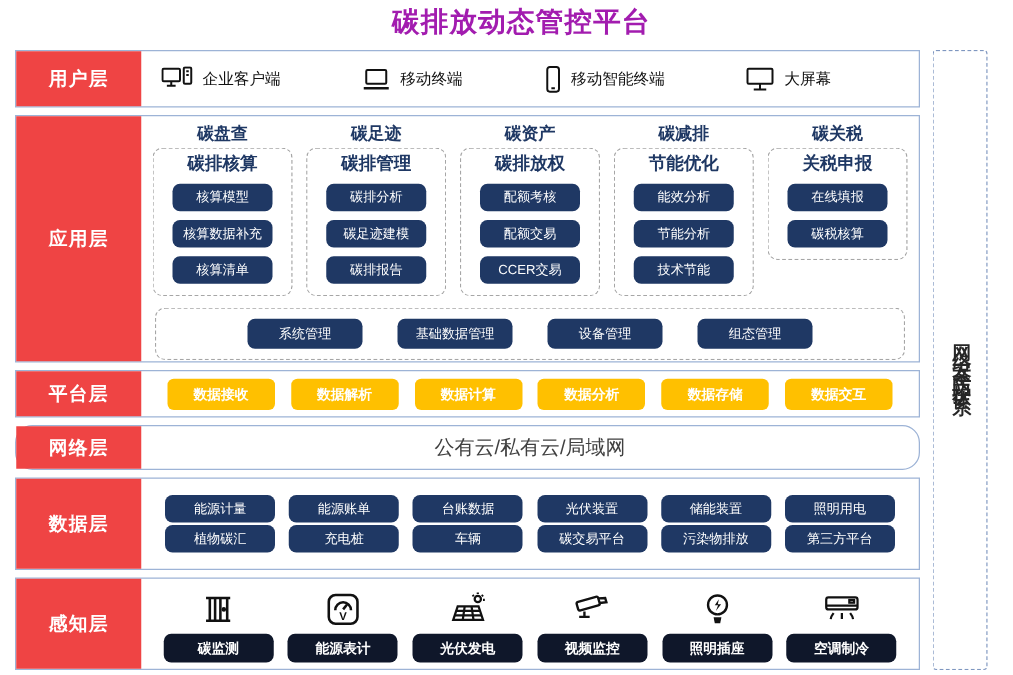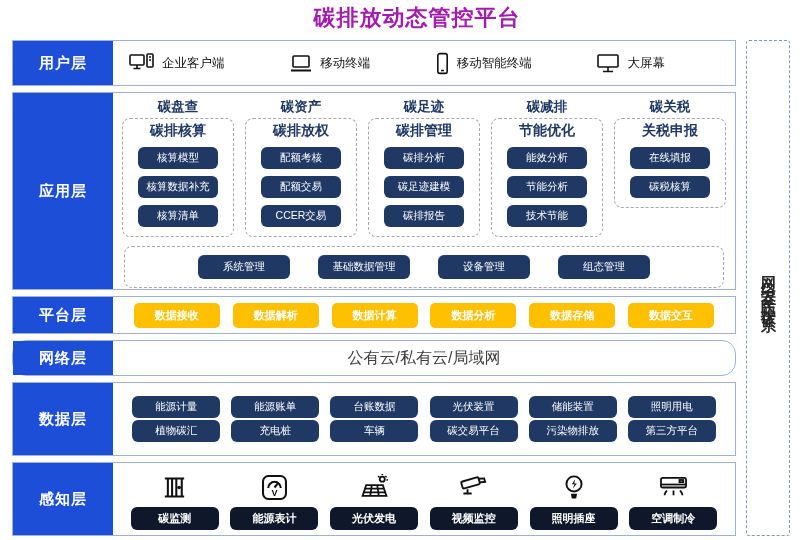--- a/index.html
+++ b/index.html
@@ -10,21 +10,21 @@
   .title{
     position:absolute;top:3px;left:12px;width:810px;text-align:center;
     font-size:22px;font-weight:bold;color:#a21caf;letter-spacing:1px;
   }
   
   .section{
     position:absolute;left:12px;width:724px;box-sizing:border-box;
     border:1px solid #9db3d6;background:#fff;display:flex;
   }
   .section-label{
-    flex:0 0 100px;background:#1d4ed8;color:#fff;font-weight:bold;font-size:15px;
+    flex:0 0 100px;background:#ef4444;color:#fff;font-weight:bold;font-size:15px;
     display:flex;align-items:center;justify-content:center;letter-spacing:1px;
   }
   .section-content{flex:1;position:relative;min-width:0;}
   #user-layer{top:40px;height:46px;}
   #app-layer{top:92px;height:198px;}
   #platform-layer{top:296px;height:38px;}
   #network-layer{top:340px;height:36px;border-radius:14px;}
   #data-layer{top:382px;height:74px;}
   #perception-layer{top:462px;height:74px;}
 
@@ -136,35 +136,35 @@
       <div class="app-col">
         <div class="app-cat">碳盘查</div>
         <div class="app-box">
           <div class="app-module">碳排核算</div>
           <div class="pill-navy">核算模型</div>
           <div class="pill-navy">核算数据补充</div>
           <div class="pill-navy">核算清单</div>
         </div>
       </div>
       <div class="app-col">
+        <div class="app-cat">碳足迹</div>
+        <div class="app-box">
+          <div class="app-module">碳排管理</div>
+          <div class="pill-navy">碳排分析</div>
+          <div class="pill-navy">碳足迹建模</div>
+          <div class="pill-navy">碳排报告</div>
+        </div>
+      </div>
+      <div class="app-col">
         <div class="app-cat">碳资产</div>
         <div class="app-box">
           <div class="app-module">碳排放权</div>
           <div class="pill-navy">配额考核</div>
           <div class="pill-navy">配额交易</div>
           <div class="pill-navy">CCER交易</div>
-        </div>
-      </div>
-      <div class="app-col">
-        <div class="app-cat">碳足迹</div>
-        <div class="app-box">
-          <div class="app-module">碳排管理</div>
-          <div class="pill-navy">碳排分析</div>
-          <div class="pill-navy">碳足迹建模</div>
-          <div class="pill-navy">碳排报告</div>
         </div>
       </div>
       <div class="app-col">
         <div class="app-cat">碳减排</div>
         <div class="app-box">
           <div class="app-module">节能优化</div>
           <div class="pill-navy">能效分析</div>
           <div class="pill-navy">节能分析</div>
           <div class="pill-navy">技术节能</div>
         </div>

